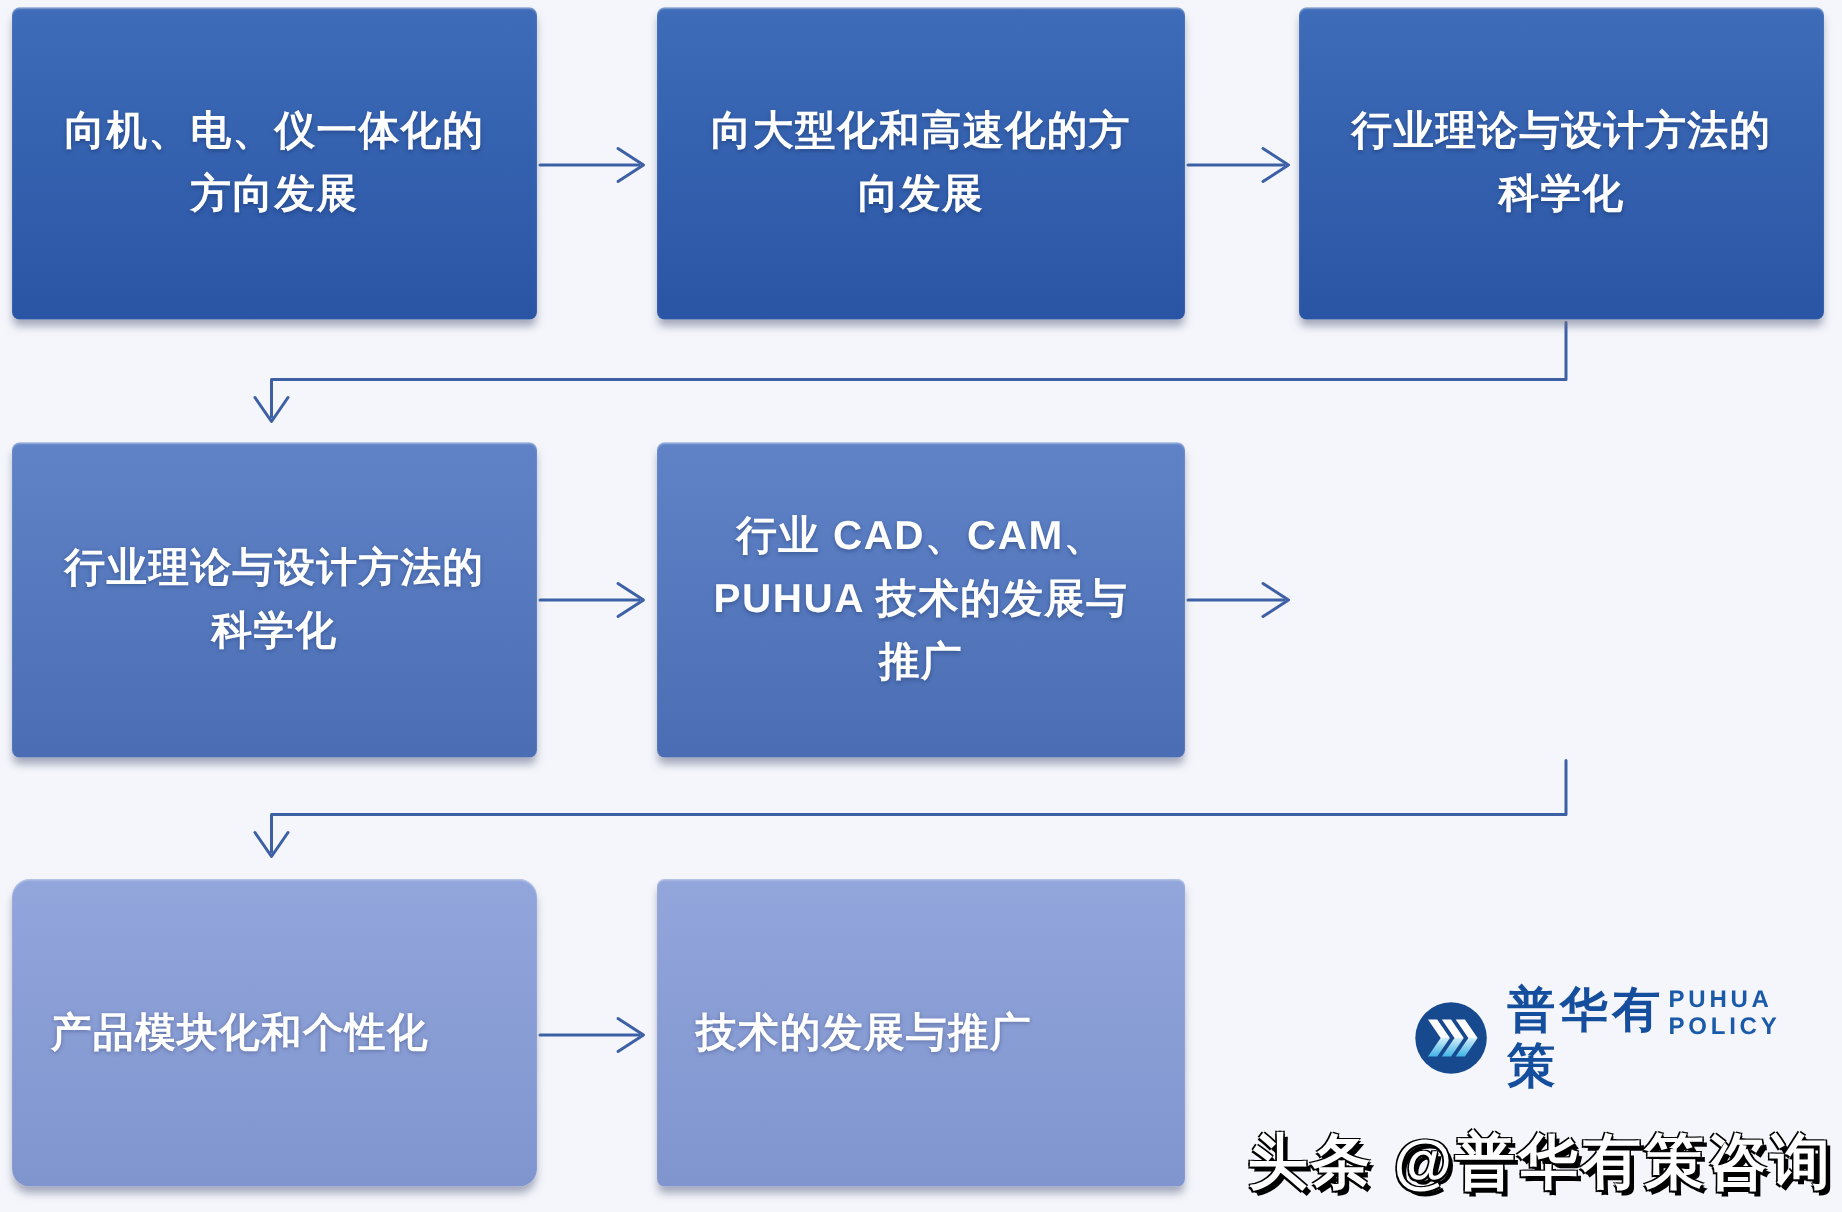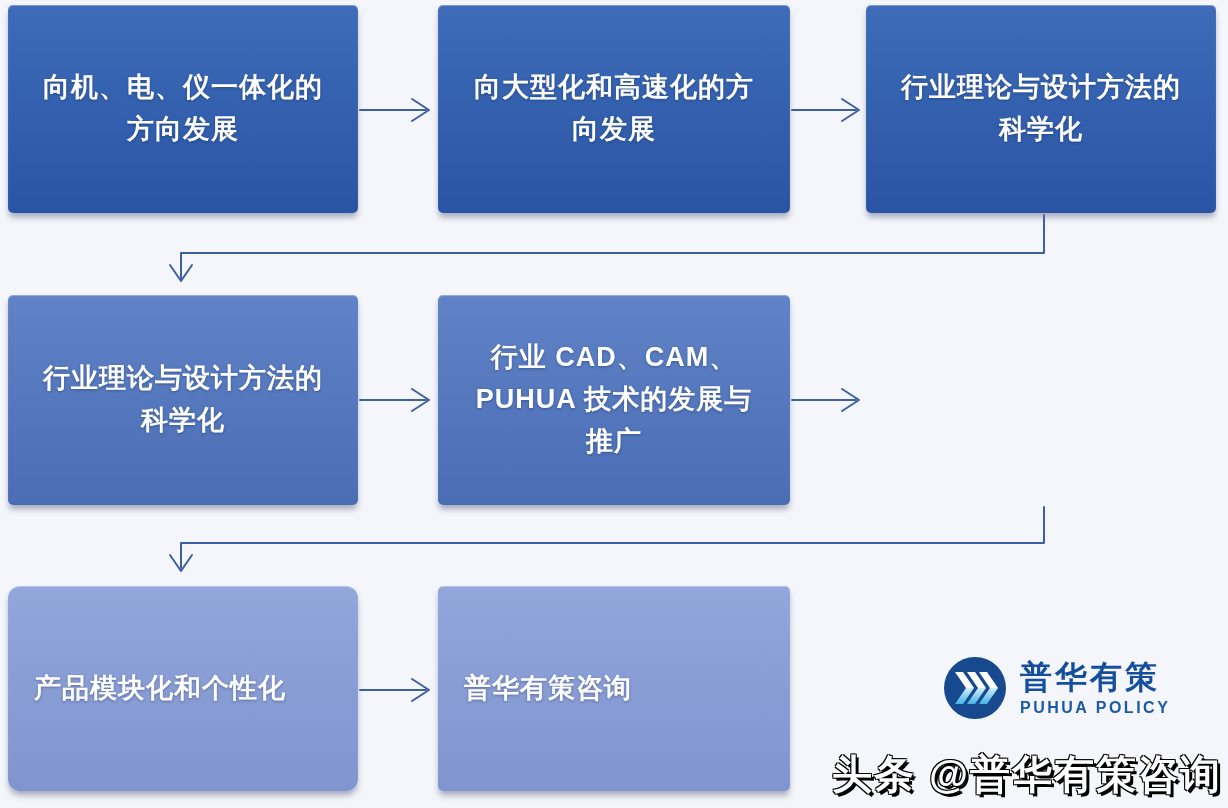--- a/index.html
+++ b/index.html
@@ -63,21 +63,21 @@
   .logo {
     position: absolute;
     left: 942px;
     top: 655px;
     display: flex;
     align-items: center;
     gap: 12px;
   }
   .logo-text {
     display: flex;
-    flex-direction: column;
+    flex-direction: row;
     align-items: flex-start;
   }
   .logo-cn {
     color: #164e9e;
     font-size: 32px;
     font-weight: 700;
     letter-spacing: 3px;
     line-height: 1.15;
   }
   .logo-en {
@@ -152,21 +152,21 @@
   <div class="flow-box row2 b4">
     <span>行业理论与设计方法的科学化</span>
   </div>
   <div class="flow-box row2 b5">
     <span>行业 CAD、CAM、PUHUA 技术的发展与推广</span>
   </div>
   <div class="flow-box row3 b7">
     <span>产品模块化和个性化</span>
   </div>
   <div class="flow-box row3 b8">
-    <span>普华有策咨询</span>
+    <span>技术的发展与推广</span>
   </div>
 
   <div class="logo">
     <svg width="66" height="66" viewBox="0 0 66 66" xmlns="http://www.w3.org/2000/svg">
       <defs>
         <linearGradient id="chevGrad" x1="0" y1="0" x2="0" y2="1">
           <stop offset="0.48" stop-color="#ffffff"></stop>
           <stop offset="0.52" stop-color="#cdeaf8"></stop>
           <stop offset="1" stop-color="#41b4e6"></stop>
         </linearGradient>

